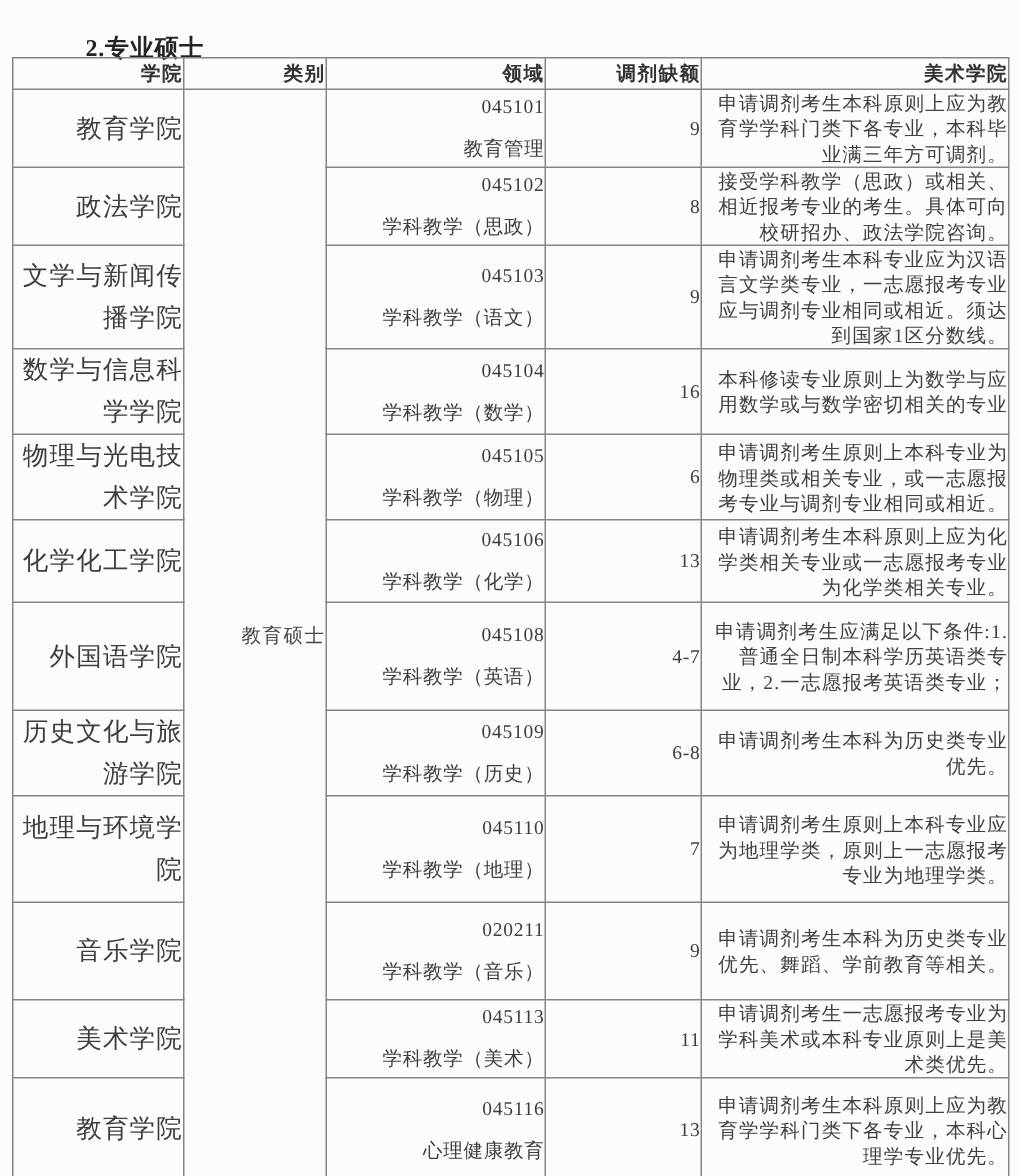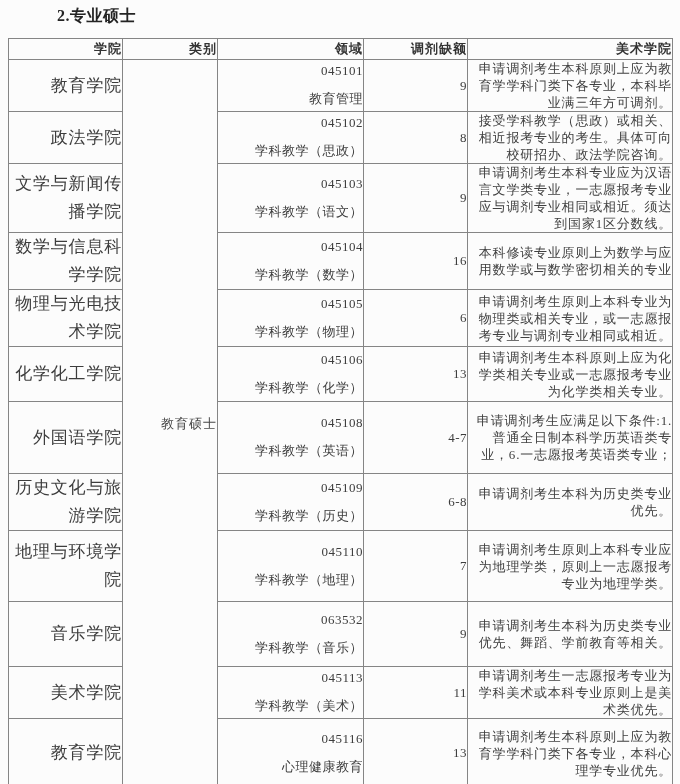--- a/index.html
+++ b/index.html
@@ -12,21 +12,21 @@
     width: 680px;
     height: 784px;
     background: #fcfcfc;
     font-family: "Liberation Serif", serif;
     color: #3d3d3d;
     overflow: hidden;
   }
   .title {
     position: absolute;
     left: 57px;
-    top: 6px;
+    top: 22px;
     margin: 0;
     font-size: 16px;
     font-weight: bold;
     color: #242424;
     letter-spacing: 0.5px;
   }
   table.tbl {
     position: absolute;
     left: 8px;
     top: 38px;
@@ -160,21 +160,21 @@
         <td class="quota">13</td>
         <td class="req">申请调剂考生本科原则上应为化学类相关专业或一志愿报考专业为化学类相关专业。</td>
       </tr>
       <tr style="height:72px">
         <td class="college">外国语学院</td>
         <td class="field">
           <div class="code">045108</div>
           <div class="fname">学科教学（英语）</div>
         </td>
         <td class="quota">4-7</td>
-        <td class="req">申请调剂考生应满足以下条件:1.普通全日制本科学历英语类专业，6.一志愿报考英语类专业；</td>
+        <td class="req">申请调剂考生应满足以下条件:1.普通全日制本科学历英语类专业，2.一志愿报考英语类专业；</td>
       </tr>
       <tr style="height:52px">
         <td class="college">历史文化与旅游学院</td>
         <td class="field">
           <div class="code">045109</div>
           <div class="fname">学科教学（历史）</div>
         </td>
         <td class="quota">6-8</td>
         <td class="req">申请调剂考生本科为历史类专业优先。</td>
       </tr>
@@ -183,21 +183,21 @@
         <td class="field">
           <div class="code">045110</div>
           <div class="fname">学科教学（地理）</div>
         </td>
         <td class="quota">7</td>
         <td class="req">申请调剂考生原则上本科专业应为地理学类，原则上一志愿报考专业为地理学类。</td>
       </tr>
       <tr style="height:65px">
         <td class="college">音乐学院</td>
         <td class="field">
-          <div class="code">063532</div>
+          <div class="code">020211</div>
           <div class="fname">学科教学（音乐）</div>
         </td>
         <td class="quota">9</td>
         <td class="req">申请调剂考生本科为历史类专业优先、舞蹈、学前教育等相关。</td>
       </tr>
       <tr style="height:50px">
         <td class="college">美术学院</td>
         <td class="field">
           <div class="code">045113</div>
           <div class="fname">学科教学（美术）</div>

